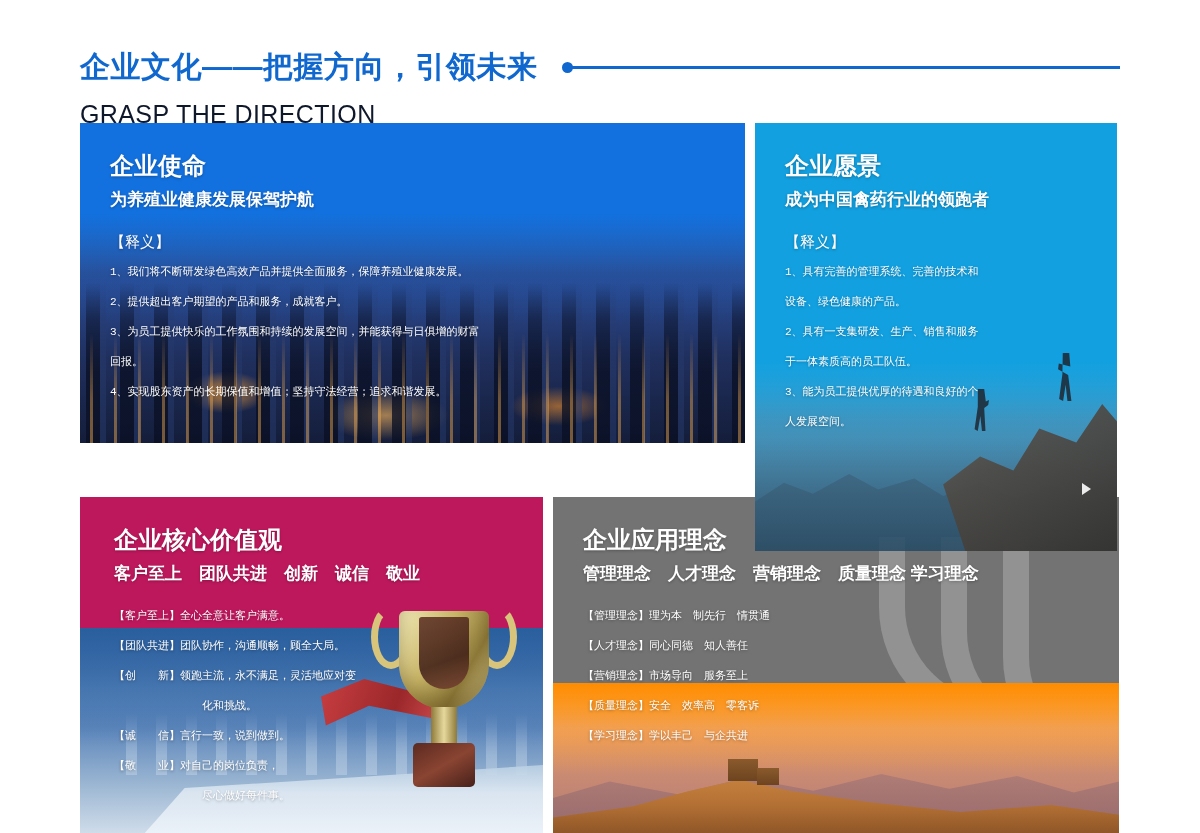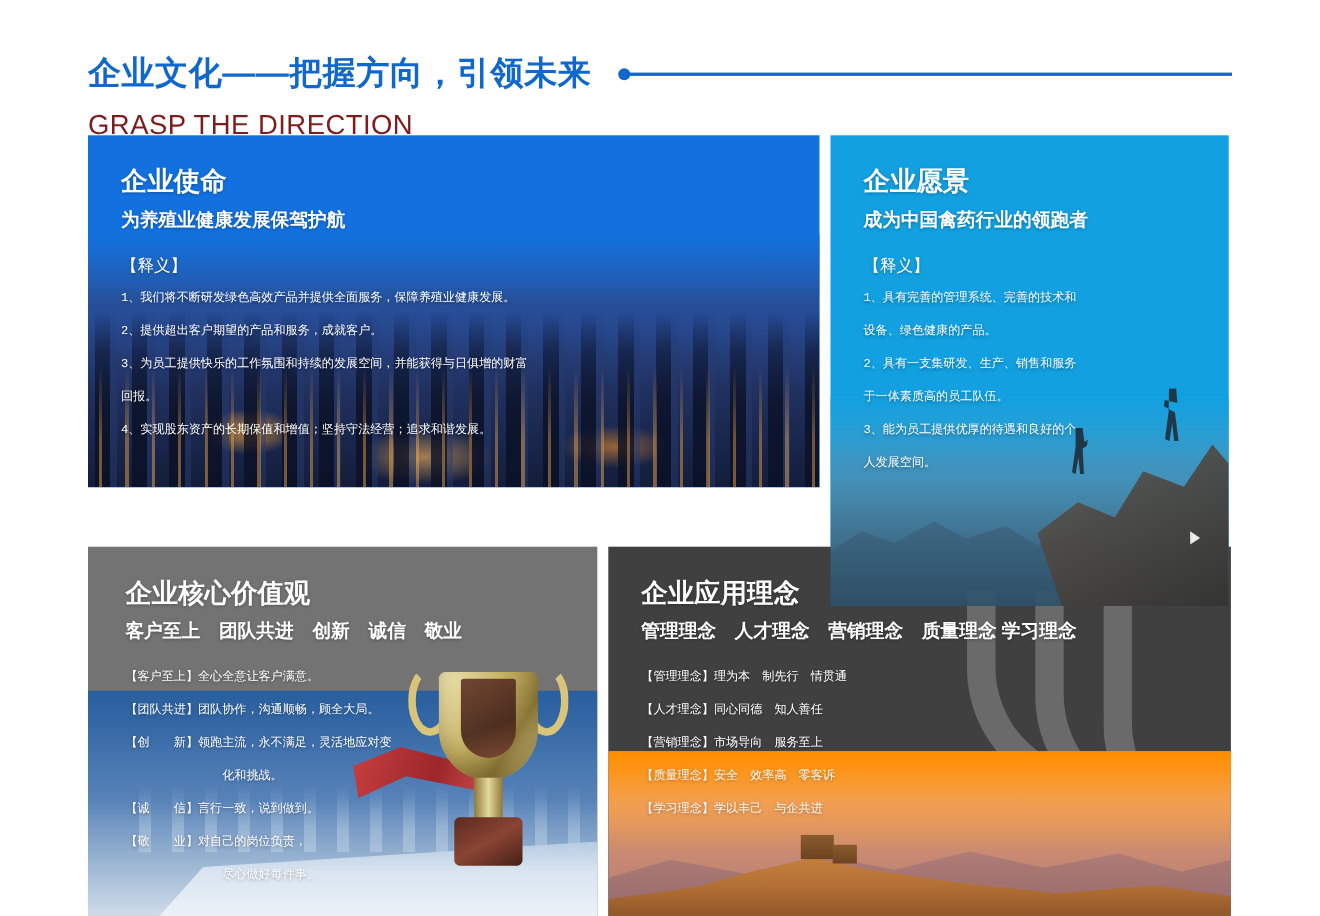--- a/index.html
+++ b/index.html
@@ -64,21 +64,21 @@
   .header-line {
     flex: 1;
     height: 3px;
     background: #1068cf;
     margin-left: -1px;
   }
 
   .header-sub {
     margin-top: 11px;
     font-size: 25px;
-    color: #7f1d1d;
+    color: #0f172a;
     letter-spacing: 0.4px;
     line-height: 30px;
   }
 
   
   .grid {
     position: absolute;
     left: 80px;
     top: 123px;
     width: 1037px;
@@ -242,21 +242,21 @@
     width: 0; height: 0;
     border-left: 9px solid rgba(255,255,255,0.9);
     border-top: 6px solid transparent;
     border-bottom: 6px solid transparent;
   }
 
   
   .card-values {
     flex: 0 0 463px;
     height: 336px;
-    background: #737373;
+    background: #be185d;
   }
   .values-body { padding: 26px 30px 0 34px; }
   .values-photo {
     position: absolute;
     left: 0; right: 0; bottom: 0;
     height: 205px;
     z-index: 1;
     background:
       linear-gradient(180deg, rgba(42,95,158,1) 0%, rgba(56,108,168,0.35) 30%, rgba(80,128,178,0) 58%),
       linear-gradient(180deg, #3a6ba8 0%, #5b85ba 48%, #9fb9d4 78%, #cfdcea 100%);
@@ -333,21 +333,21 @@
     width: 120px; height: 58px;
     background: linear-gradient(110deg, #cf3b3b 0%, #9f2323 60%, #d64a4a 100%);
     clip-path: polygon(0% 30%, 36% 0%, 100% 34%, 98% 70%, 40% 46%, 4% 80%);
     opacity: 0.95;
   }
 
   
   .card-ideas {
     flex: 0 0 566px;
     height: 336px;
-    background: #404040;
+    background: #737373;
   }
   .ideas-wing {
     position: absolute;
     right: -30px; top: 40px;
     width: 300px; height: 260px;
     z-index: 1;
     opacity: 0.22;
   }
   .ideas-wing span {
     position: absolute;

